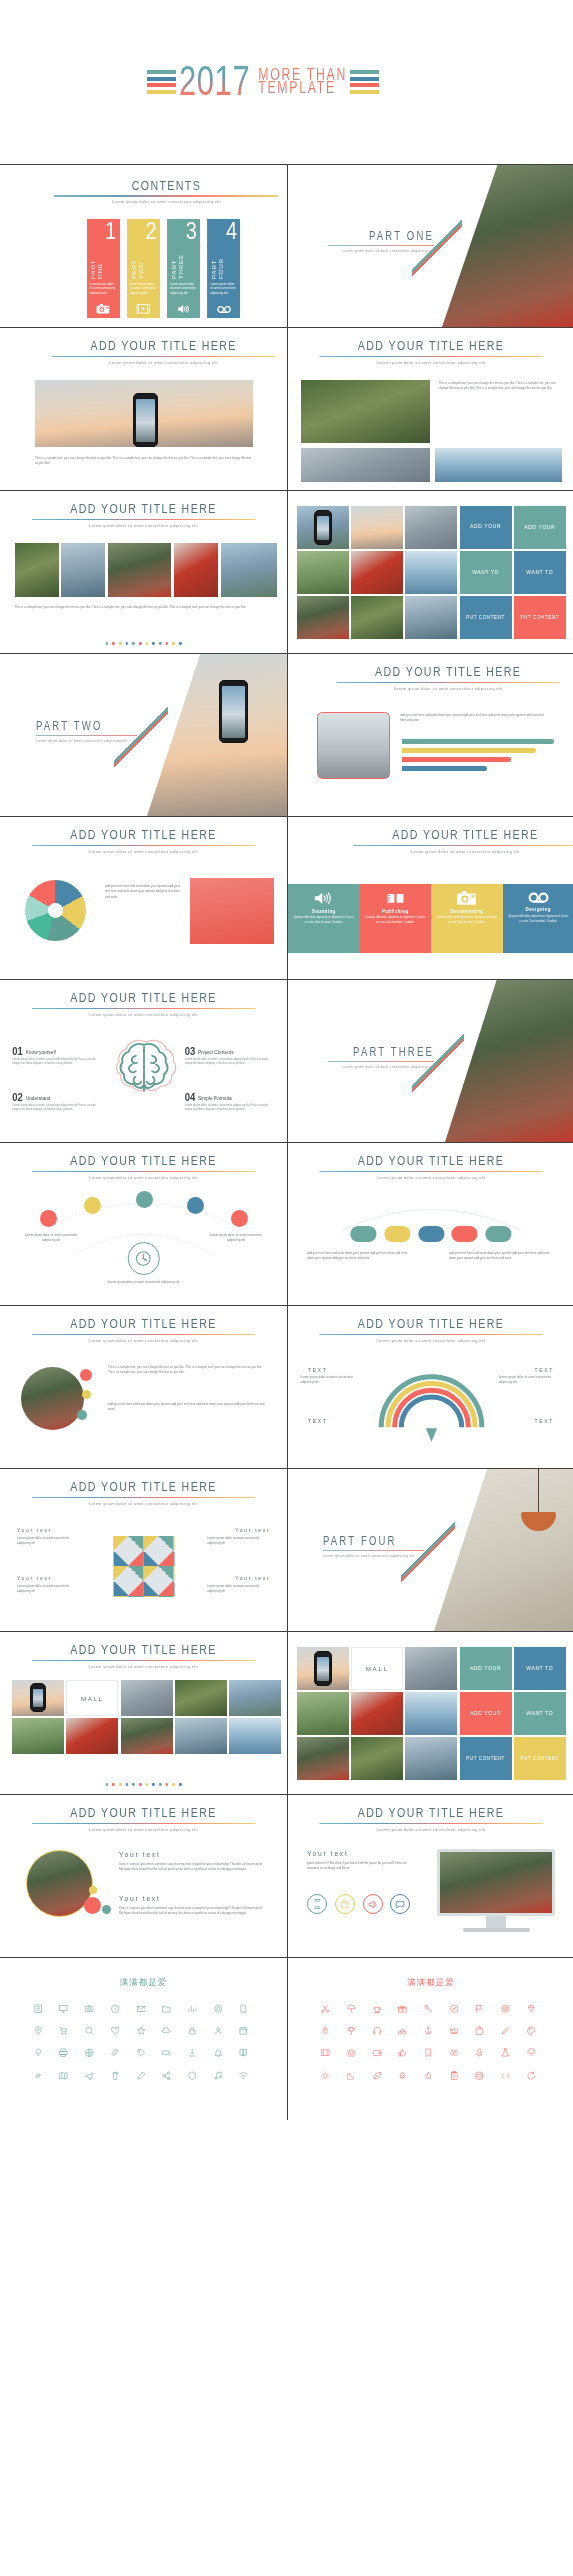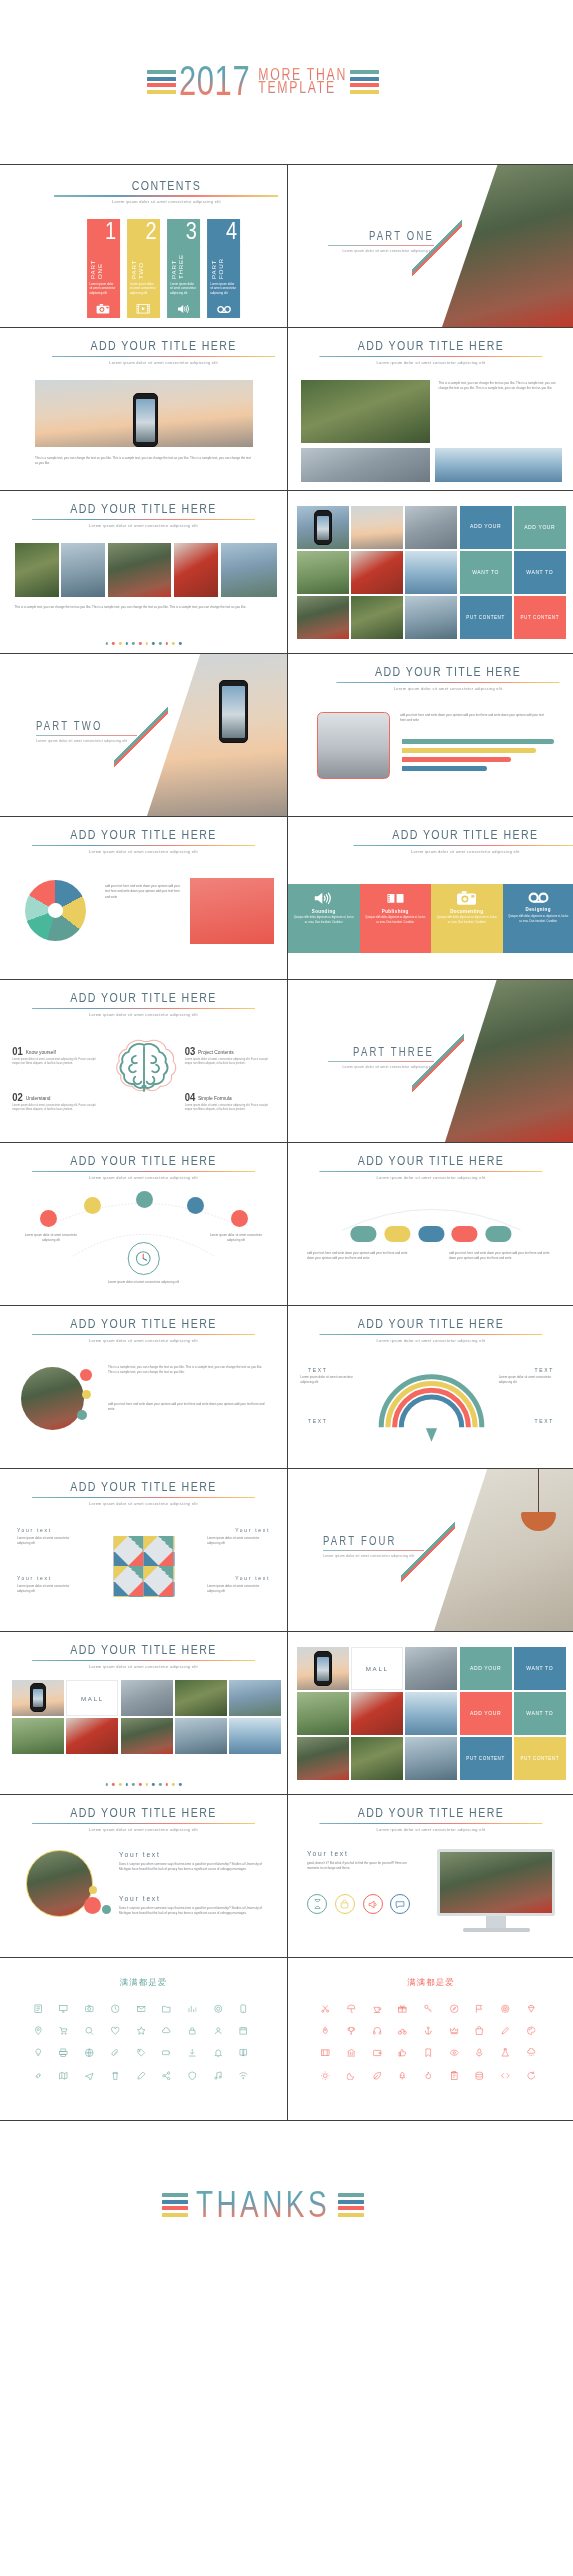--- a/index.html
+++ b/index.html
@@ -1206,34 +1206,15 @@
         <div class="ic">
             <svg width="9.5" height="9.5" viewBox="0 0 20 20" fill="none" stroke="#f4685f" stroke-width="1.2">
               <path d="M17 10a7 7 0 11-2-5"></path>
               <path d="M15 1v4h-4"></path>
             </svg>
           </div>
       </div>
     </div>
   </div>
 
-  <div class="row">
-    <div class="slide full thanks">
-      <div class="logo">
-        <div class="bars">
-            <i></i>
-            <i></i>
-            <i></i>
-            <i></i>
-          </div>
-        <div class="tw">THANKS</div>
-        <div class="bars">
-            <i></i>
-            <i></i>
-            <i></i>
-            <i></i>
-          </div>
-      </div>
-    </div>
-  </div>
 
 </div>
 
 
 </body></html>

